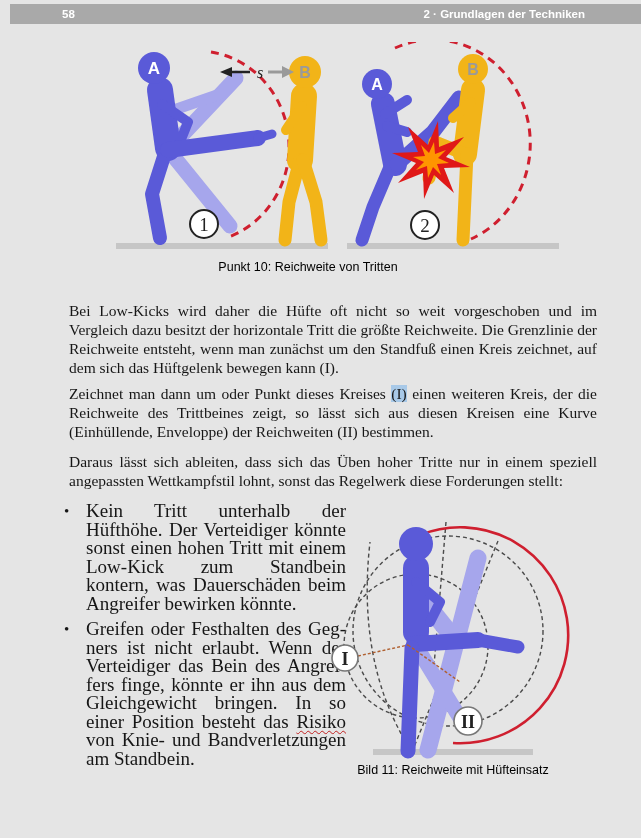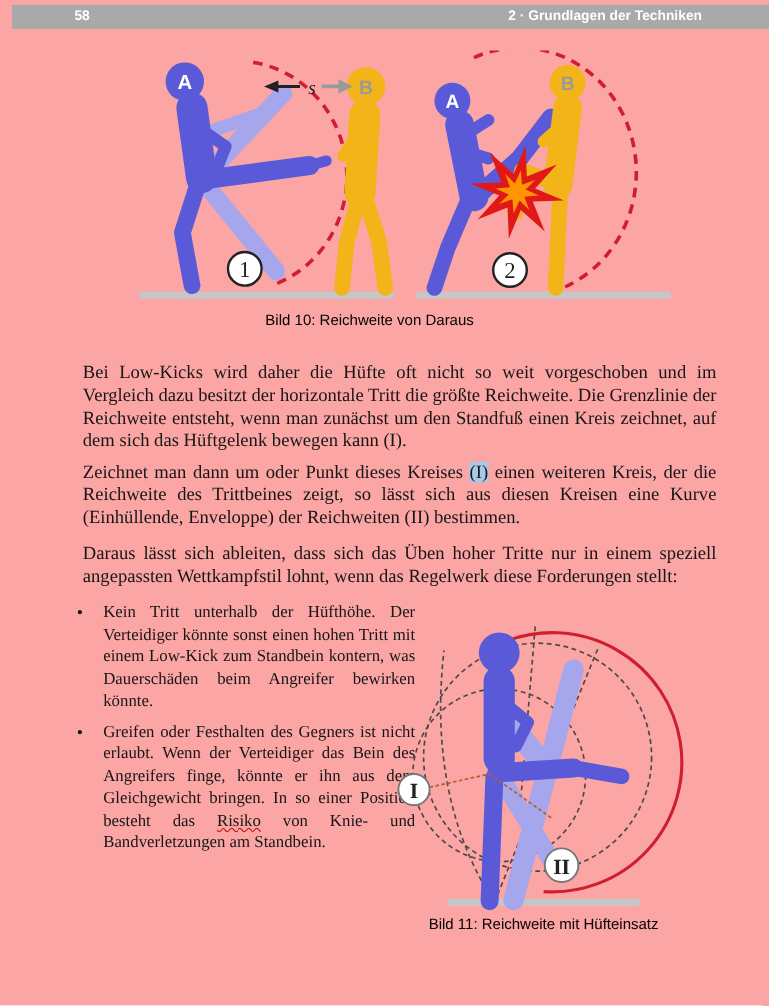--- a/index.html
+++ b/index.html
@@ -1,35 +1,35 @@
 <!DOCTYPE html>
 <html lang="de"><head>
 <meta charset="utf-8">
 <style>
   html,body{margin:0;padding:0;background:#ffffff;}
-  .page{position:relative;width:641px;height:838px;background:#fca5a5;overflow:hidden;
+  .page{position:relative;width:641px;height:838px;background:#e5e5e5;overflow:hidden;
         font-family:"Liberation Serif",serif;color:#161616;}
   
   .header-bar{position:absolute;left:10px;top:4px;width:631px;height:20px;background:#a9a9a9;
               display:flex;justify-content:space-between;align-items:center;
               font-family:"Liberation Sans",sans-serif;font-size:11.5px;font-weight:bold;color:#ffffff;
               padding:0 56px 0 52px;box-sizing:border-box;}
   
   .para{position:absolute;left:57px;width:528px;margin:12px;text-align:justify;
         font-size:15.5px;line-height:19px;}
   #para1{top:289px;}
   #para2{top:372px;}
   #para3{top:440px;}
   .hl{background:#a8c9e8;}
   .squiggle{text-decoration:underline wavy #c02020 1px;text-underline-offset:2px;margin-top:14px;}
   
   .bullets{position:absolute;left:64px;top:502px;width:282px;}
   .bullet{display:flex;margin-bottom:7px;}
   .bullet .dot{width:22px;font-size:15px;line-height:18.5px;flex:0 0 22px;}
-  .bullet .txt{flex:1;text-align:justify;font-size:14px;line-height:18.5px;}
+  .bullet .txt{flex:1;text-align:justify;font-size:19px;line-height:18.5px;}
   
   .caption{position:absolute;font-family:"Liberation Sans",sans-serif;font-size:12.5px;color:#000;
            text-align:center;}
   #cap10{left:108px;top:260px;width:400px;}
   #cap11{left:326px;top:763px;width:254px;}
   
   .fig{position:absolute;}
   #fig10{left:108px;top:42px;}
   #fig11{left:328px;top:506px;}
   svg text{font-family:"Liberation Sans",sans-serif;}
@@ -117,27 +117,27 @@
         <polygon fill="#ff9500" points="104,121 92,122 96,133 88,125 83,136 82,124 71,128 79,120 68,115 80,114 76,103 84,111 89,100 90,112 101,108 93,116"></polygon>
       </g>
 
       <g>
         <circle cx="80" cy="183" r="14" fill="#ffffff" stroke="#222222" stroke-width="2"></circle>
         <text x="80" y="190" text-anchor="middle" font-size="19" class="serifnum" fill="#222222">2</text>
       </g>
     </g>
   </svg>
 
-  <div id="cap10" class="caption">Bild 10: Reichweite von Daraus</div>
+  <div id="cap10" class="caption">Punkt 10: Reichweite von Tritten</div>
 
   <p id="para1" class="para">Bei Low-Kicks wird daher die Hüfte oft nicht so weit vorgeschoben und im Vergleich dazu besitzt der horizontale Tritt die größte Reichweite. Die Grenzlinie der Reichweite entsteht, wenn man zunächst um den Standfuß einen Kreis zeichnet, auf dem sich das Hüftgelenk bewegen kann (I).</p>
 
   <p id="para2" class="para"><span>Zeichnet man dann um oder Punkt dieses Kreises </span><span class="hl">(I)</span><span> einen weiteren Kreis, der die Reichweite des Trittbeines zeigt, so lässt sich aus diesen Kreisen eine Kurve (Einhüllende, Enveloppe) der Reichweiten (II) bestimmen.</span></p>
 
-  <p id="para3" class="para">Daraus lässt sich ableiten, dass sich das Üben hoher Tritte nur in einem speziell angepassten Wettkampfstil lohnt, wenn das Regelwerk diese For­derungen stellt:</p>
+  <p id="para3" class="para">Daraus lässt sich ableiten, dass sich das Üben hoher Tritte nur in einem speziell angepassten Wettkampfstil lohnt, sonst das Regelwerk diese For­derungen stellt:</p>
 
   <div class="bullets">
     <div class="bullet">
       <span class="dot">•</span>
       <span class="txt">Kein Tritt unterhalb der Hüfthöhe. Der Verteidiger könnte sonst einen hohen Tritt mit einem Low-Kick zum Standbein kontern, was Dauerschäden beim Angreifer bewirken könnte.</span>
     </div>
     <div class="bullet">
       <span class="dot">•</span>
       <span class="txt"><span>Greifen oder Festhalten des Geg­ners ist nicht erlaubt. Wenn der Verteidiger das Bein des Angrei­fers finge, könnte er ihn aus dem Gleichgewicht bringen. In so einer Position besteht das </span><span class="squiggle">Risiko</span><span> von Knie- und Bandverletzungen am Standbein.</span></span>
     </div>

